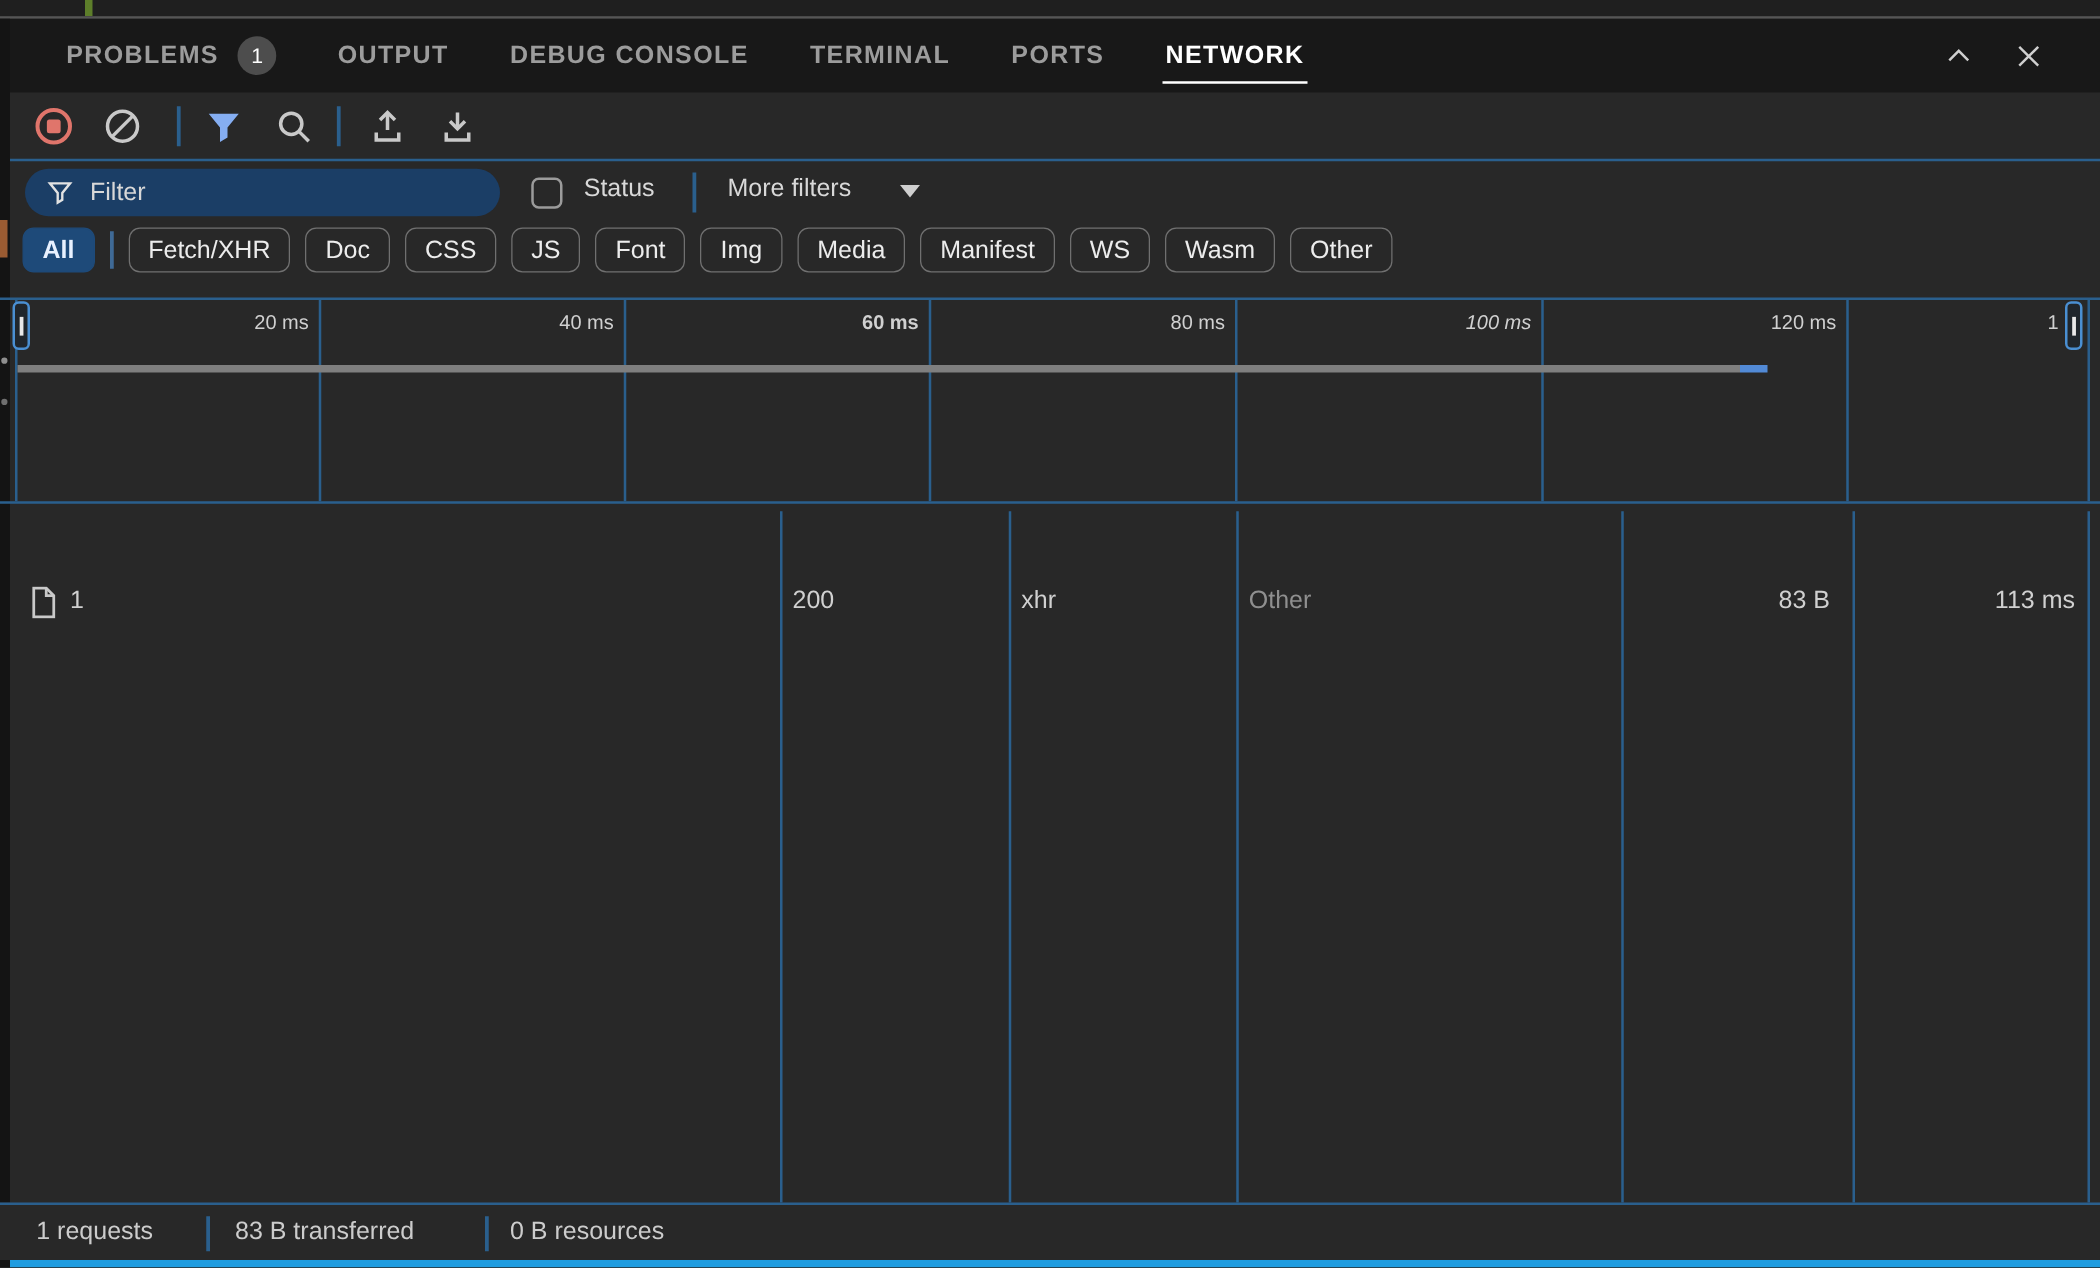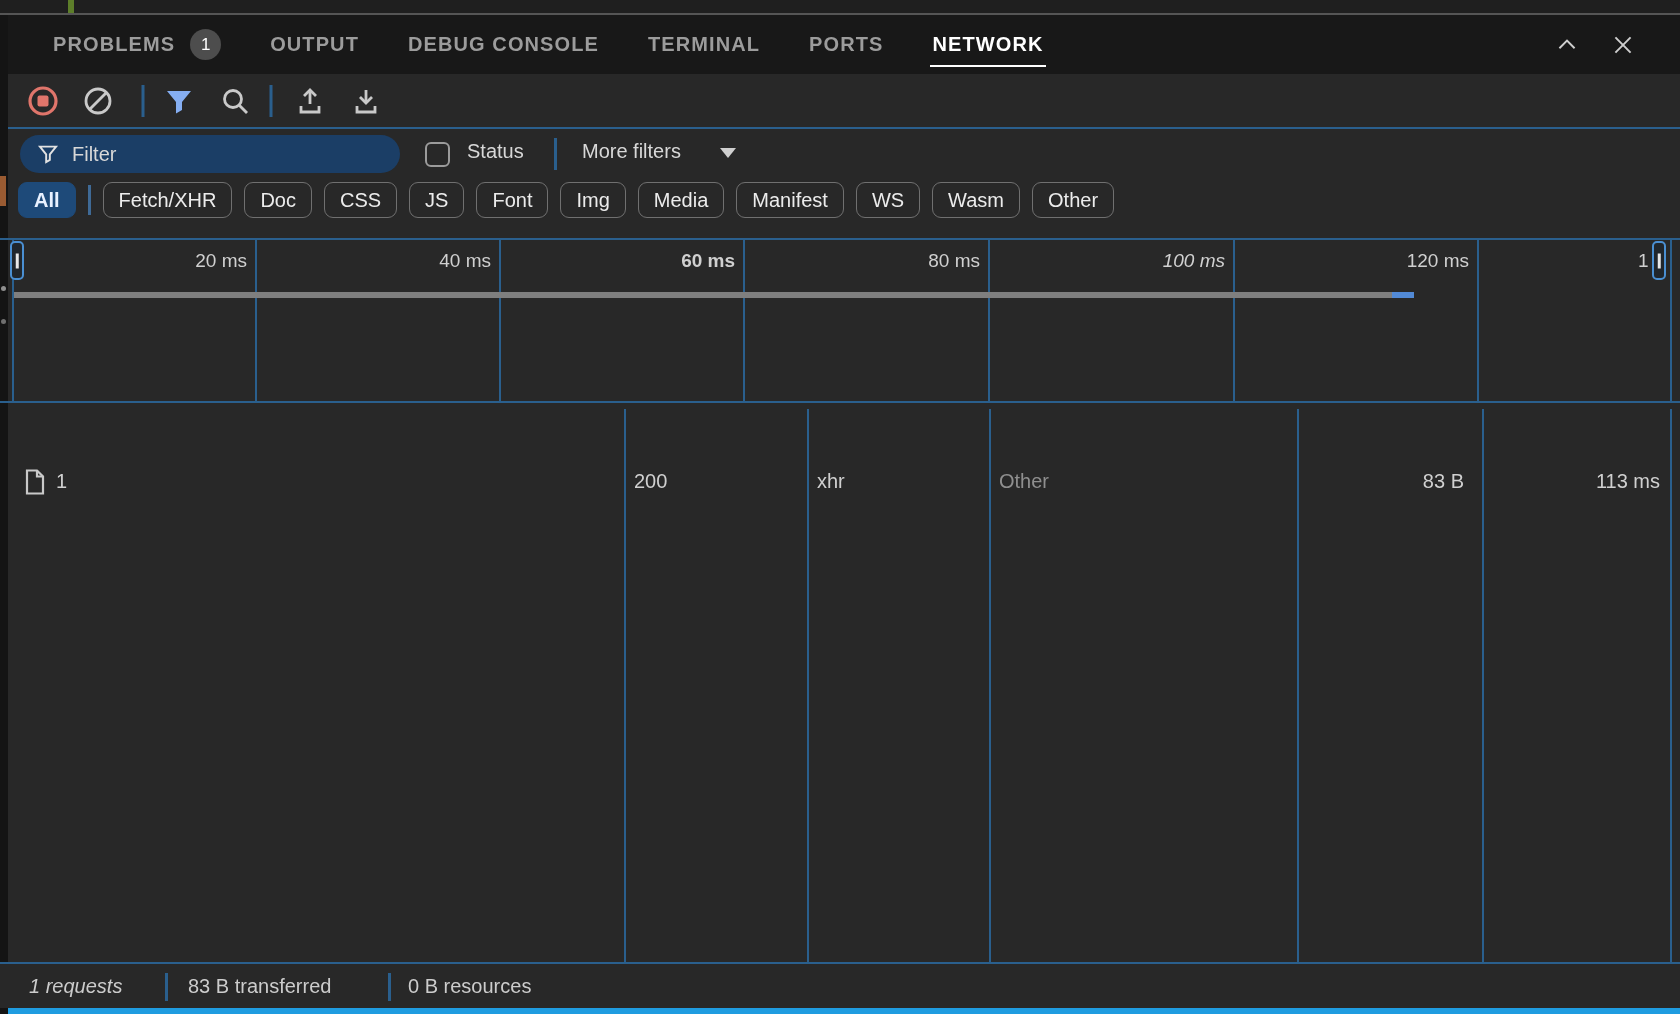--- a/index.html
+++ b/index.html
@@ -57,21 +57,21 @@
   
   #chips { left:8px; top:180px; width:1672px; height:40px; display:flex; align-items:center; gap:12px; padding-left:10px; }
   .chip { height:36px; display:inline-flex; align-items:center; padding:0 15px; border:1.5px solid #707070;
           border-radius:9px; color:#ececec; font-size:20px; cursor:pointer; white-space:nowrap; background:transparent; }
   .chip.selected { background:#1e4a79; border-color:#1e4a79; color:#e8f1ff; font-weight:600; }
   #chip-sep { width:3px; height:30px; background:#3f6a96; }
 
   
   #overview { left:0; top:238px; width:1680px; height:165px; border-top:2px solid #2a5f8d; border-bottom:2px solid #2a5f8d; }
   .gridline { position:absolute; top:0; bottom:0; width:2px; background:#2a5f8d; }
-  .tick { position:absolute; top:10px; font-size:19px; color:#d0d0d0; }
+  .tick { position:absolute; top:10px; font-size:16px; color:#d0d0d0; }
   #ov-bar { position:absolute; left:14px; top:52px; width:1378px; height:6px; background:#7f7f7f; }
   #ov-bar-tip { position:absolute; left:1392px; top:52px; width:22px; height:6px; background:#528ad6; }
   .handle { position:absolute; top:1px; width:14px; height:39px; border:2.5px solid #4a8fd2; border-radius:5px;
             background:#20262c; cursor:ew-resize; }
   .handle .grip { position:absolute; left:50%; top:50%; transform:translate(-50%,-50%); width:2.5px; height:15px; background:#e8e8e8; }
 
   
   #grid-cols { left:0; top:409px; width:1680px; height:555px; }
   .col-div { position:absolute; top:0; bottom:0; width:2px; background:#2a5f8d; }
   #thead { left:0; top:409px; width:1680px; height:48px; border-top:2px solid #2a5f8d; border-bottom:2px solid #2a5f8d; }
@@ -293,21 +293,21 @@
     </span>
     <span class="td" style="left:56px;">1</span>
     <span class="td" style="left:634px;">200</span>
     <span class="td" style="left:817px;">xhr</span>
     <span class="td dim" style="left:999px;">Other</span>
     <span class="td num" style="left:1297px; width:177px; padding-right:10px;">83 B</span>
     <span class="td num" style="left:1482px; width:188px; padding-right:10px;">113 ms</span>
   </div>
 
   <div class="abs" id="summary">
-    <span class="sum-item" style="left:29px;font-style:italic;">1 requests</span>
+    <span class="sum-item" style="left:29px;">1 requests</span>
     <span class="sum-div" style="left:165px;"></span>
     <span class="sum-item" style="left:188px;">83 B transferred</span>
     <span class="sum-div" style="left:388px;"></span>
     <span class="sum-item" style="left:408px;">0 B resources</span>
   </div>
 
   <div class="abs" id="bottom-accent"></div>
 
 </div>
 

